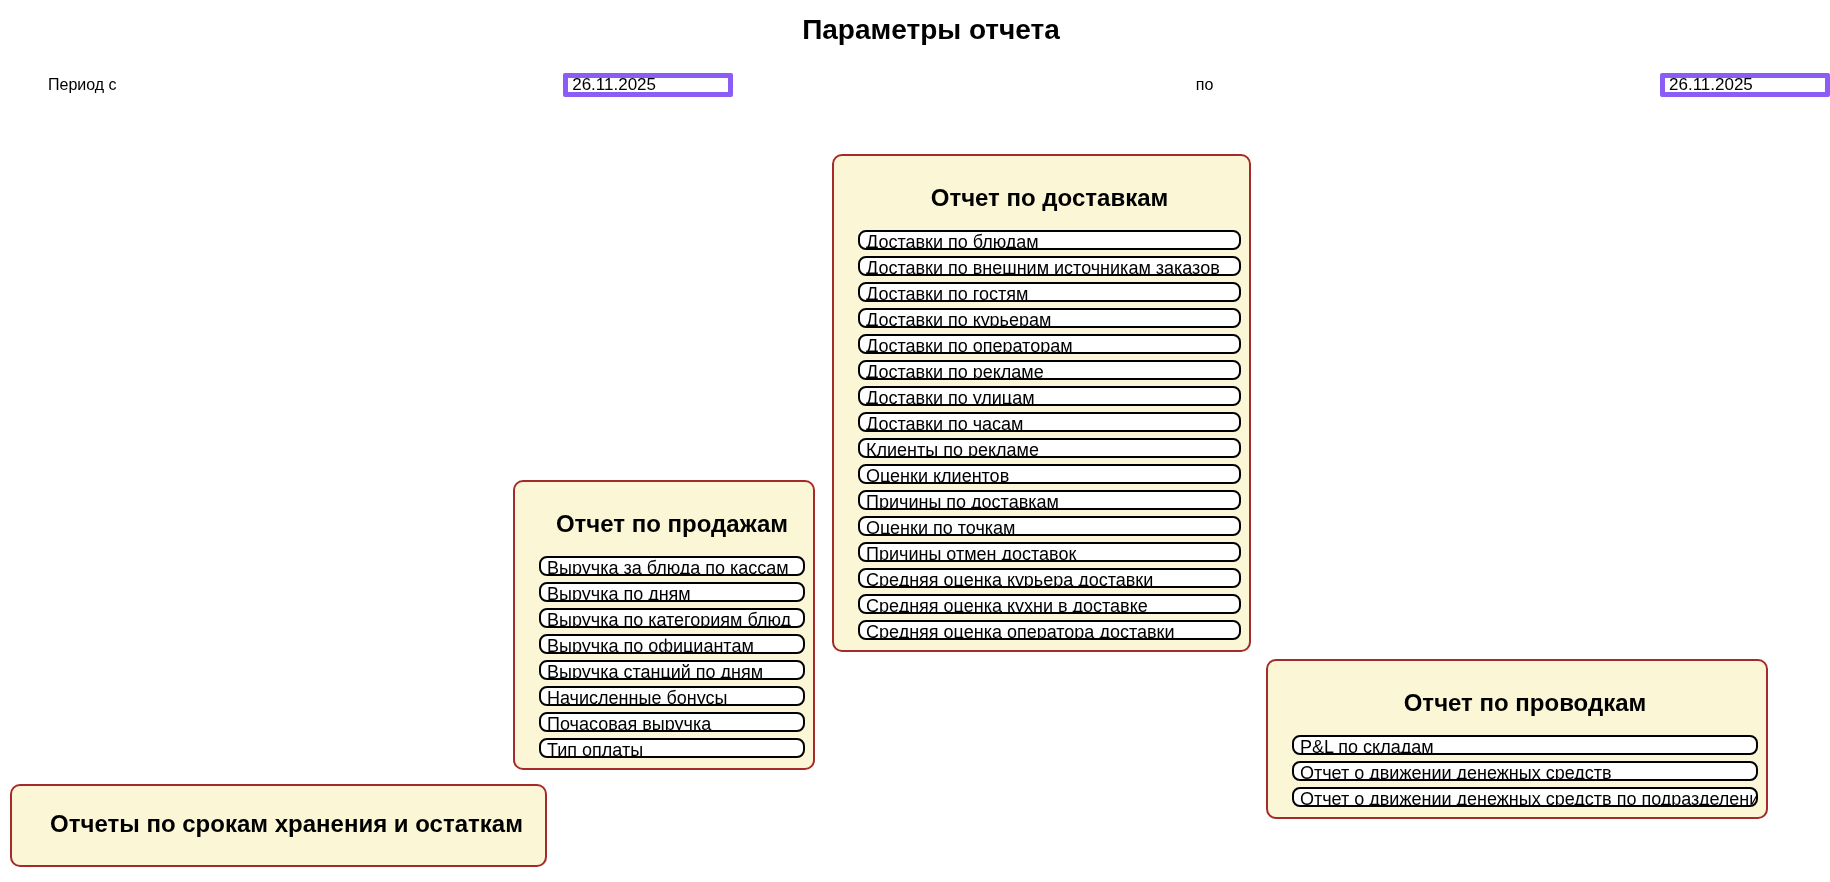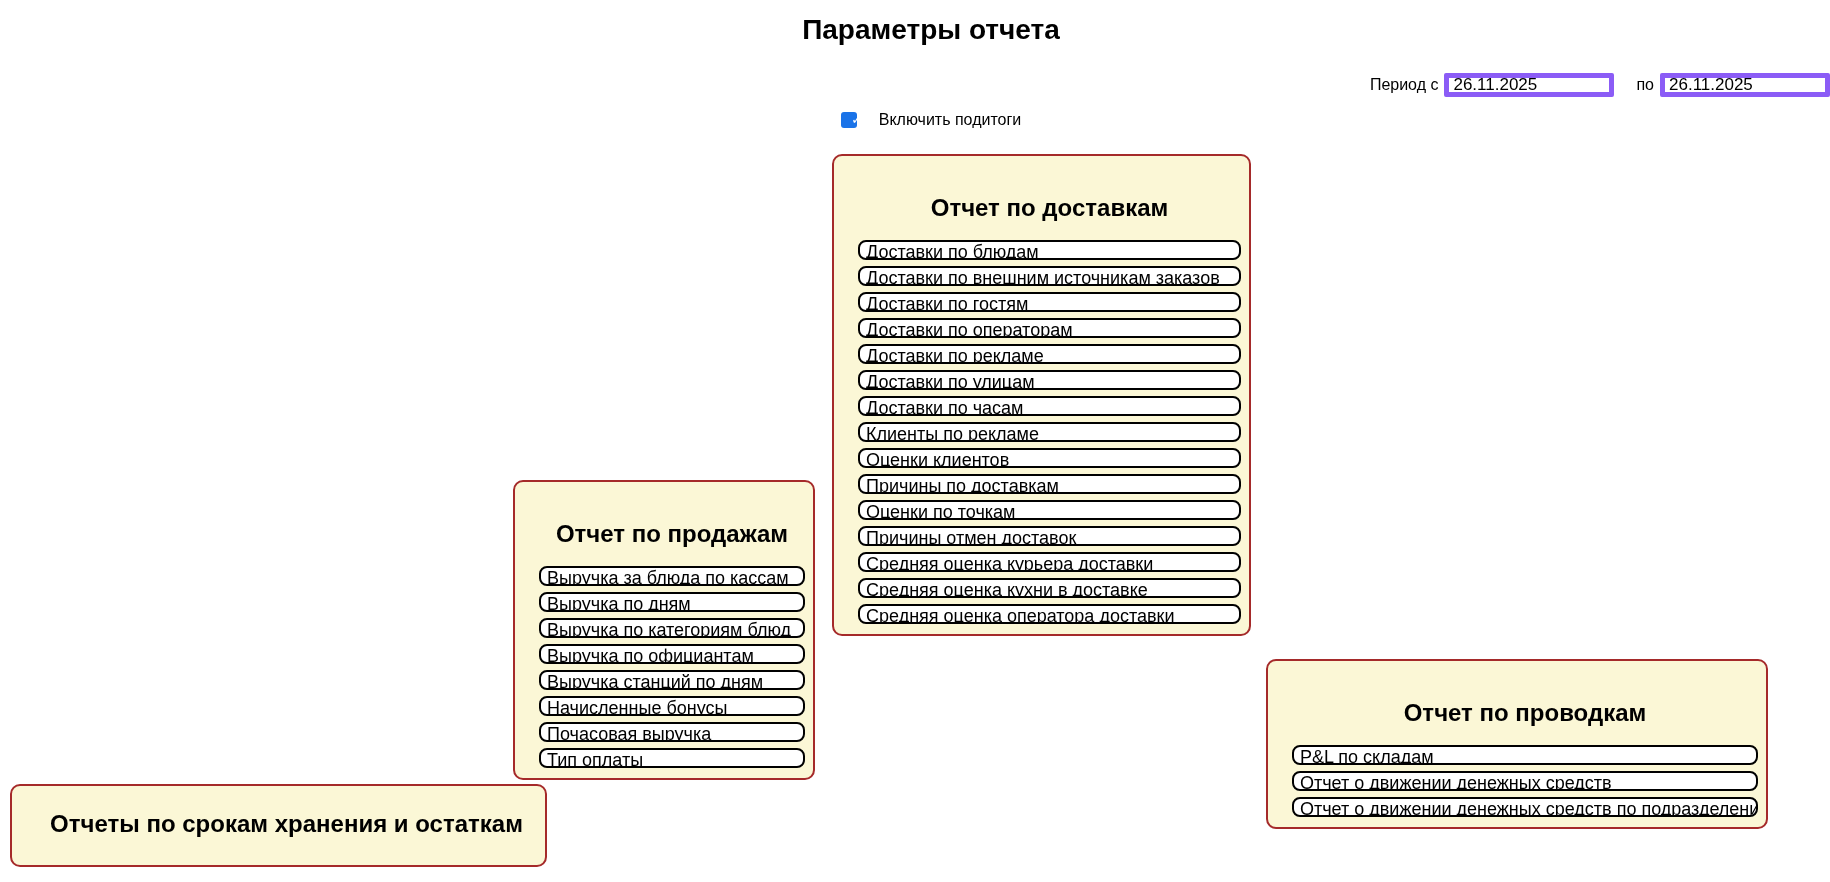--- a/index.html
+++ b/index.html
@@ -23,21 +23,21 @@
   .top{ text-align:center; }
   h1.page-title{
     margin:14px 0 0 0;
     font-size:28px;
     line-height:32px;
     font-weight:bold;
   }
   .period-row{
     margin-top:27px;
     display:flex;
-    justify-content:flex-end;
+    justify-content:space-between;
     align-items:center;
     gap:6px;
     font-size:16px;
     line-height:24px;
   }
   .date-input{
     width:170px;height:24px;
     border:5px solid #8b5cf6;
     border-radius:2px;
     background:#fff;
@@ -75,21 +75,21 @@
     background:var(--panel-bg);
     border:2px solid var(--panel-border);
     border-radius:10px;
     padding:0 8px 4px 8px;
   }
   .panel-title{
     font-size:24px;
     font-weight:bold;
     text-align:center;
     line-height:28px;
-    margin:38px 0 18px 0;
+    margin:28px 0 18px 0;
     white-space:nowrap;
   }
   .report-btn{
     display:block;
     width:100%;
     height:20px;
     margin:0 0 6px 0;
     background:#ffffff;
     border:2px solid var(--btn-border);
     border-radius:8px;
@@ -114,32 +114,29 @@
 <div class="top">
   <h1 class="page-title">Параметры отчета</h1>
 
   <div class="period-row">
     <span>Период с</span>
     <input type="text" class="date-input" value="26.11.2025" style="">
     <span>по</span>
     <input type="text" class="date-input" value="26.11.2025" style="">
   </div>
 
-  <div class="subtotal-row">
-    <span class="checkbox"></span>
-    <span>Включить подитоги</span>
-  </div>
 </div>
 
 <div class="panel panel--deliveries">
   <div class="panel-title">Отчет по доставкам</div>
   <div>
       <button class="report-btn">Доставки по блюдам</button>
       <button class="report-btn">Доставки по внешним источникам заказов</button>
       <button class="report-btn">Доставки по гостям</button>
+      <button class="report-btn">Доставки по курьерам</button>
       <button class="report-btn">Доставки по операторам</button>
       <button class="report-btn">Доставки по рекламе</button>
       <button class="report-btn">Доставки по улицам</button>
       <button class="report-btn">Доставки по часам</button>
       <button class="report-btn">Клиенты по рекламе</button>
       <button class="report-btn">Оценки клиентов</button>
       <button class="report-btn">Причины по доставкам</button>
       <button class="report-btn">Оценки по точкам</button>
       <button class="report-btn">Причины отмен доставок</button>
       <button class="report-btn">Средняя оценка курьера доставки</button>

